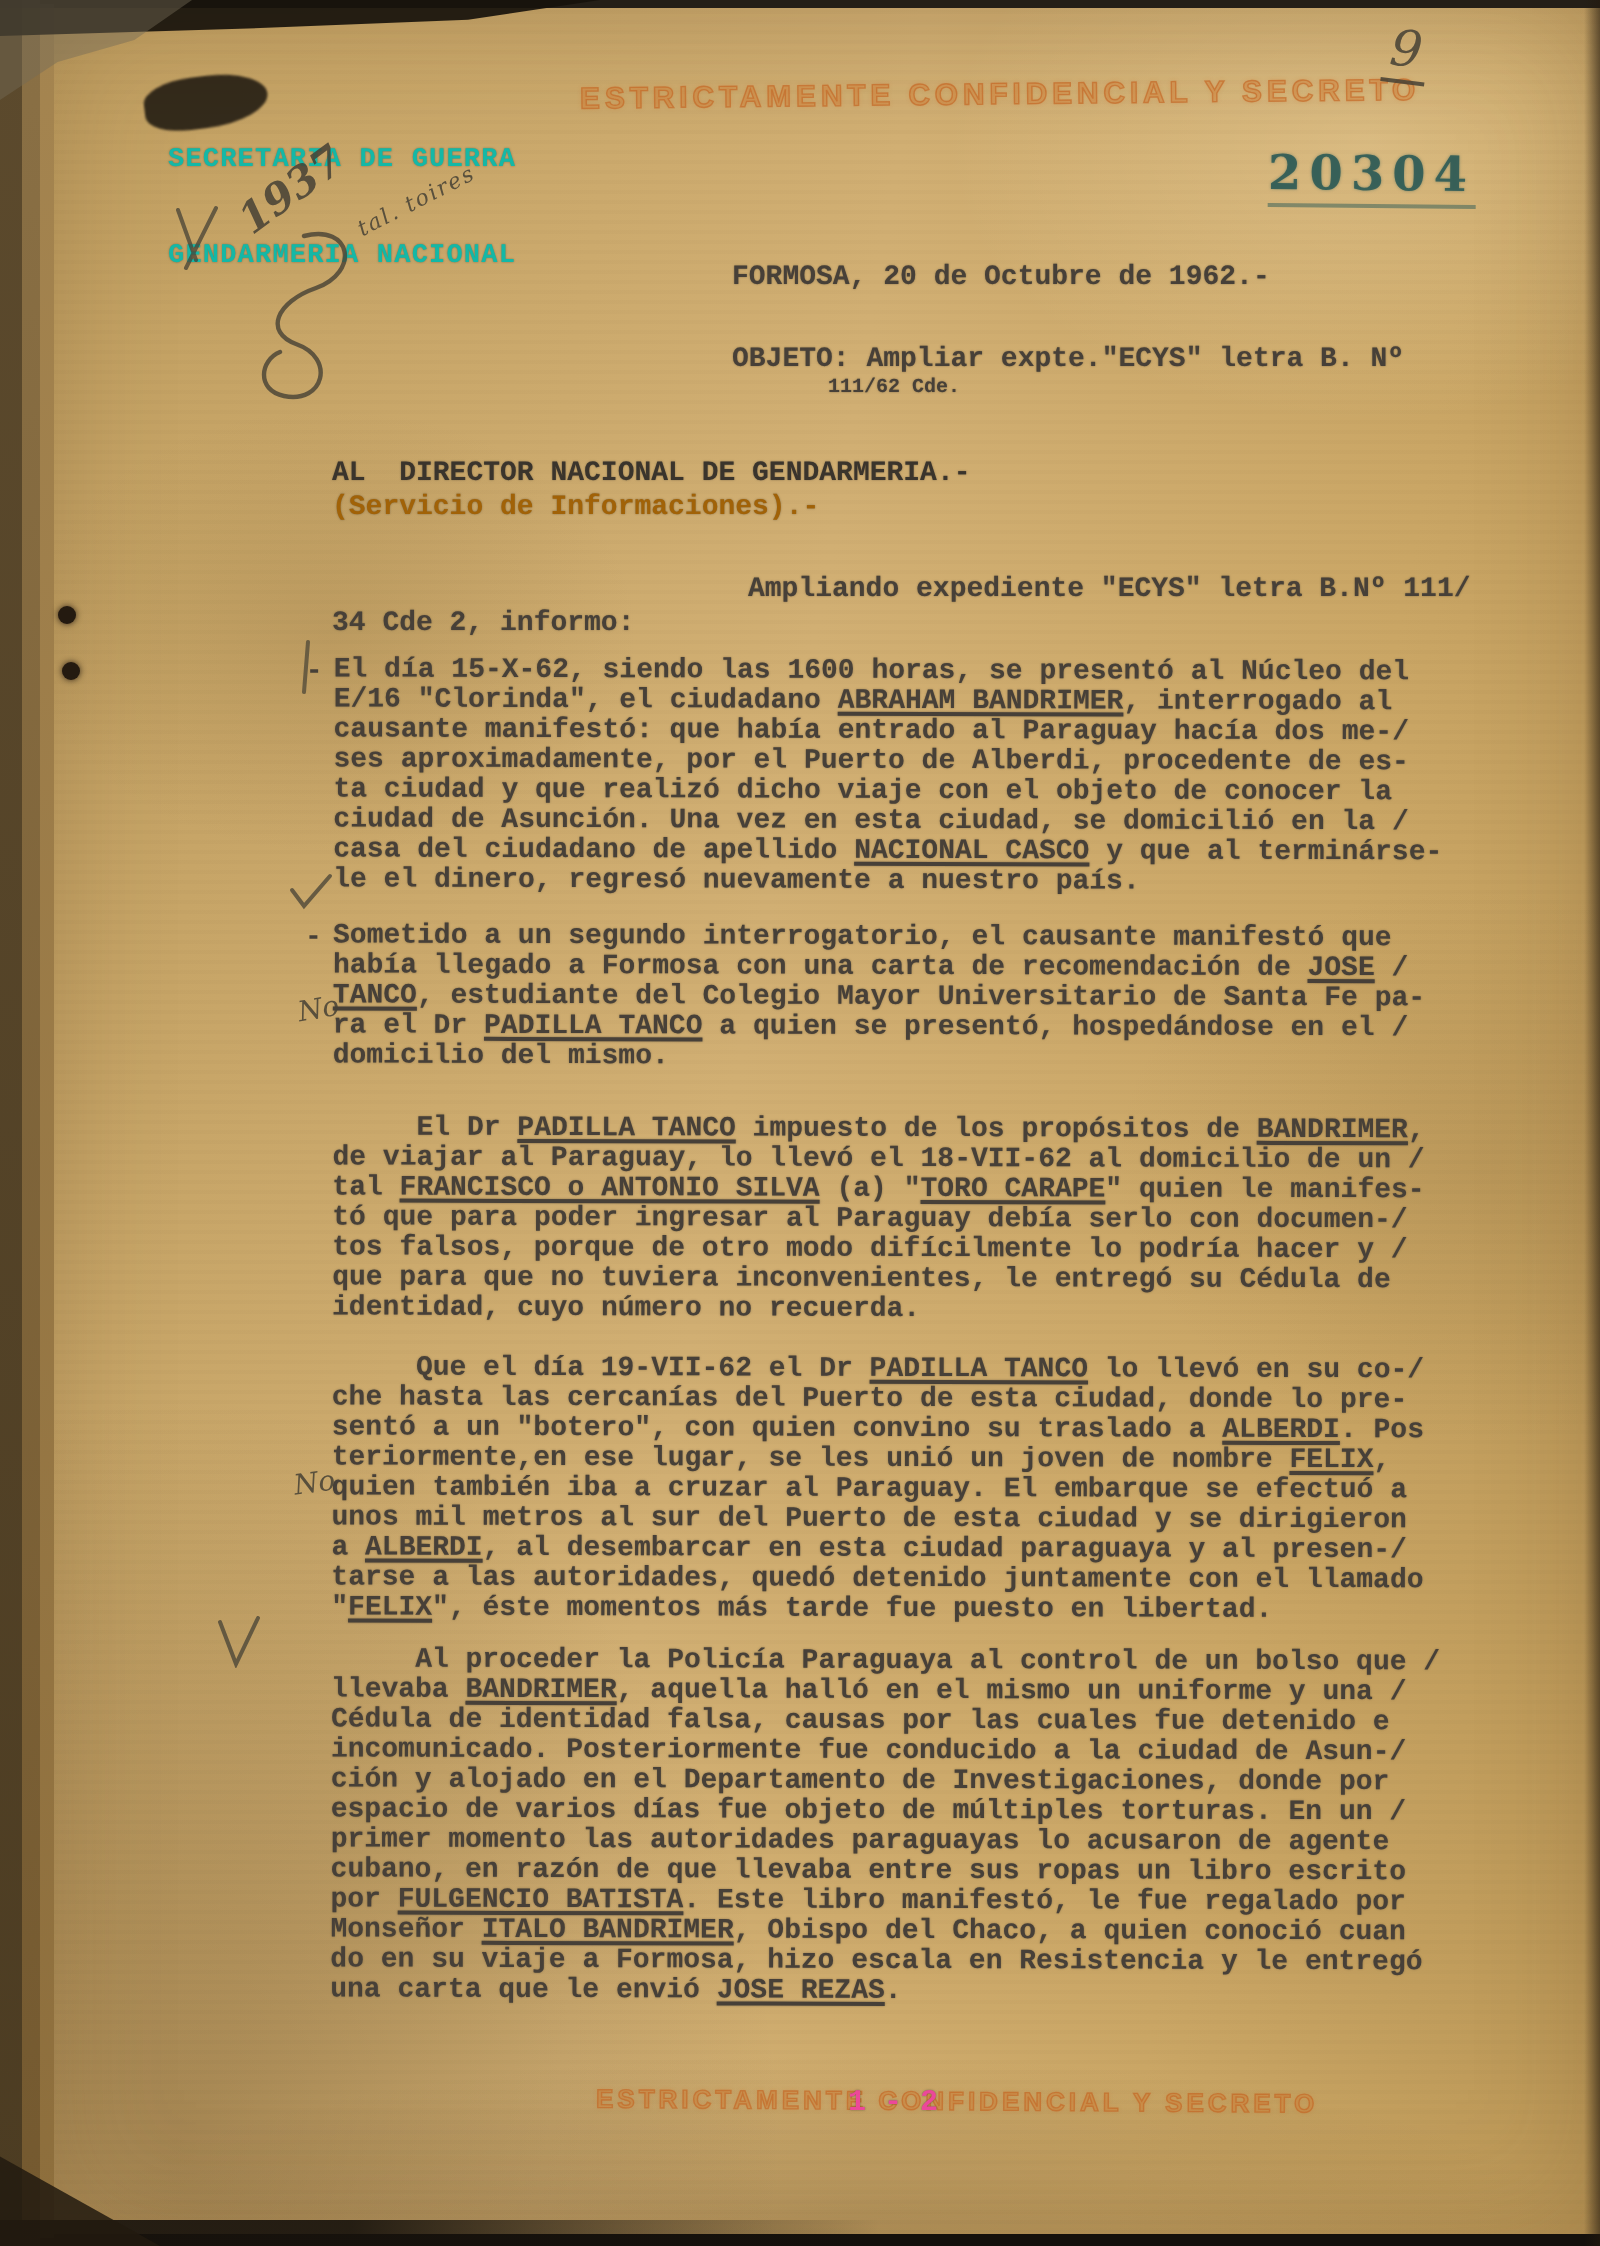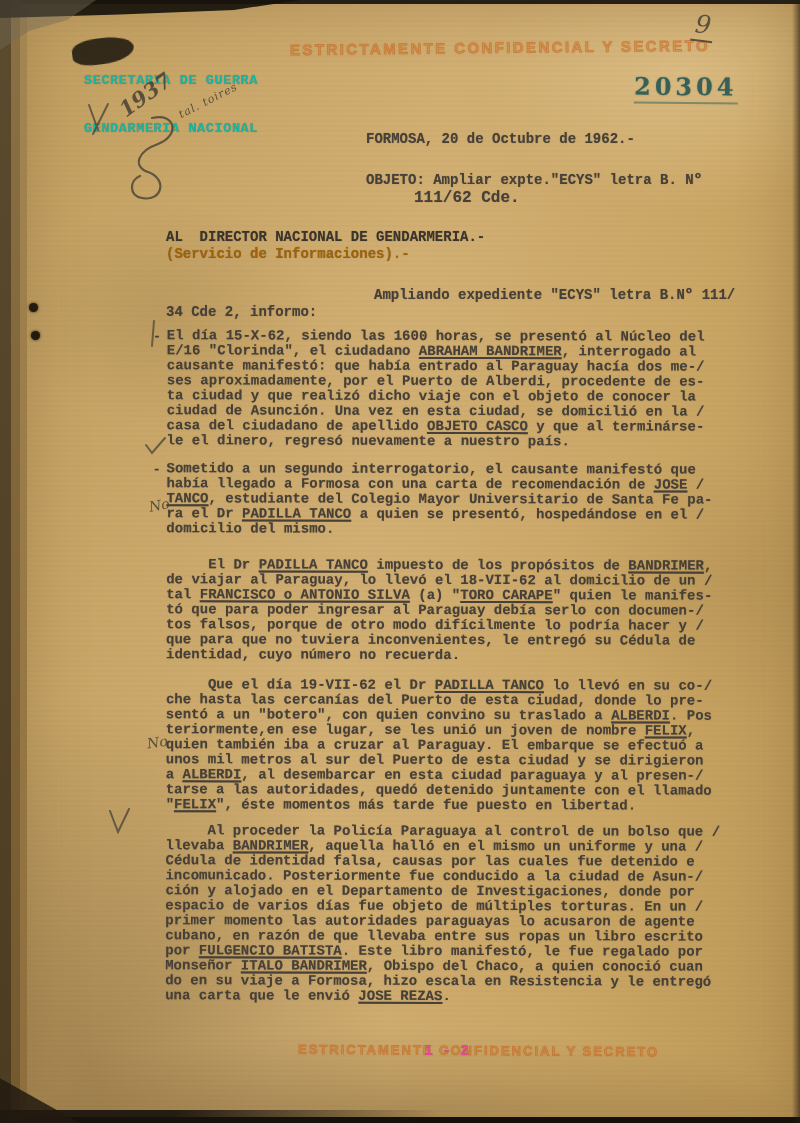--- a/index.html
+++ b/index.html
@@ -35,21 +35,21 @@
   .blot{position:absolute;left:72px;top:38px;width:62px;height:26px;background:#201a11;border-radius:46% 54% 60% 40%;
     transform:rotate(-7deg);opacity:.88;filter:blur(.5px);}
 
   
   .typed{font-family:"Liberation Mono","DejaVu Sans Mono",monospace;font-weight:700;
     color:#474038;text-shadow:0 0 1px rgba(70,60,45,.55);white-space:pre;}
   .agency{position:absolute;left:84px;top:41px;font-size:13.5px;line-height:16px;letter-spacing:.6px;color:#14b8a6;}
   .abs{position:absolute;}
   .dateline{left:366px;top:131px;font-size:14px;}
   .objeto1{left:366px;top:172px;font-size:14px;}
-  .objeto2{left:414px;top:189px;font-size:16px;}
+  .objeto2{left:414px;top:189px;font-size:10px;}
   .addr1{left:166px;top:229px;font-size:14px;color:#3a342c;}
   .addr2{left:166px;top:246px;font-size:14px;color:#a16207;}
   .intro1{left:374px;top:287px;font-size:14px;}
   .intro2{left:166px;top:304px;font-size:14px;}
   .bodytext{position:absolute;left:166px;top:329px;width:596px;transform:rotate(.15deg);}
   .tline{font-family:"Liberation Mono","DejaVu Sans Mono",monospace;font-weight:700;font-size:14px;
     line-height:15px;white-space:pre;color:#474038;text-shadow:0 0 1px rgba(70,60,45,.5);}
   .tline u{text-underline-offset:2px;text-decoration-thickness:1.5px;}
   .para{position:relative;margin:0 0 13px 0;}
   .para.m-lg{margin-bottom:21px;} .para.m-md{margin-bottom:15px;} .para.m-sm{margin-bottom:11px;} .para.m-0{margin-bottom:0;}
@@ -128,21 +128,21 @@
   <div class="bodytext">
     <div class="para">
       <span class="pmark">-</span>
       <div>
           <div class="tline">El día 15-X-62, siendo las 1600 horas, se presentó al Núcleo del</div>
           <div class="tline">E/16 "Clorinda", el ciudadano <u>ABRAHAM BANDRIMER</u>, interrogado al</div>
           <div class="tline">causante manifestó: que había entrado al Paraguay hacía dos me-/</div>
           <div class="tline">ses aproximadamente, por el Puerto de Alberdi, procedente de es-</div>
           <div class="tline">ta ciudad y que realizó dicho viaje con el objeto de conocer la</div>
           <div class="tline">ciudad de Asunción. Una vez en esta ciudad, se domicilió en la /</div>
-          <div class="tline">casa del ciudadano de apellido <u>OBJETO CASCO</u> y que al terminárse-</div>
+          <div class="tline">casa del ciudadano de apellido <u>NACIONAL CASCO</u> y que al terminárse-</div>
           <div class="tline">le el dinero, regresó nuevamente a nuestro país.</div>
         </div>
     </div>
     <div class="para m-lg">
       <span class="pmark">-</span>
       <div>
           <div class="tline">Sometido a un segundo interrogatorio, el causante manifestó que</div>
           <div class="tline">había llegado a Formosa con una carta de recomendación de <u>JOSE</u> /</div>
           <div class="tline"><u>TANCO</u>, estudiante del Colegio Mayor Universitario de Santa Fe pa-</div>
           <div class="tline">ra el Dr <u>PADILLA TANCO</u> a quien se presentó, hospedándose en el /</div>

